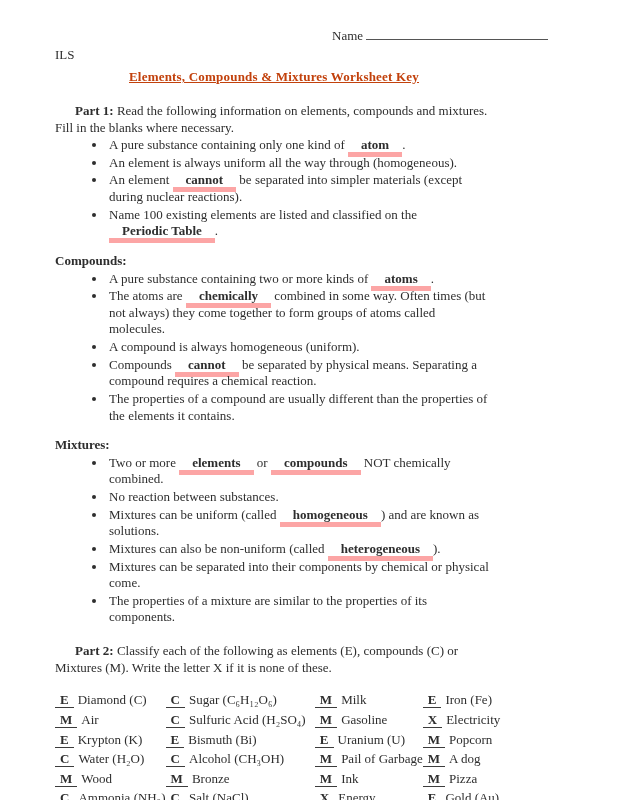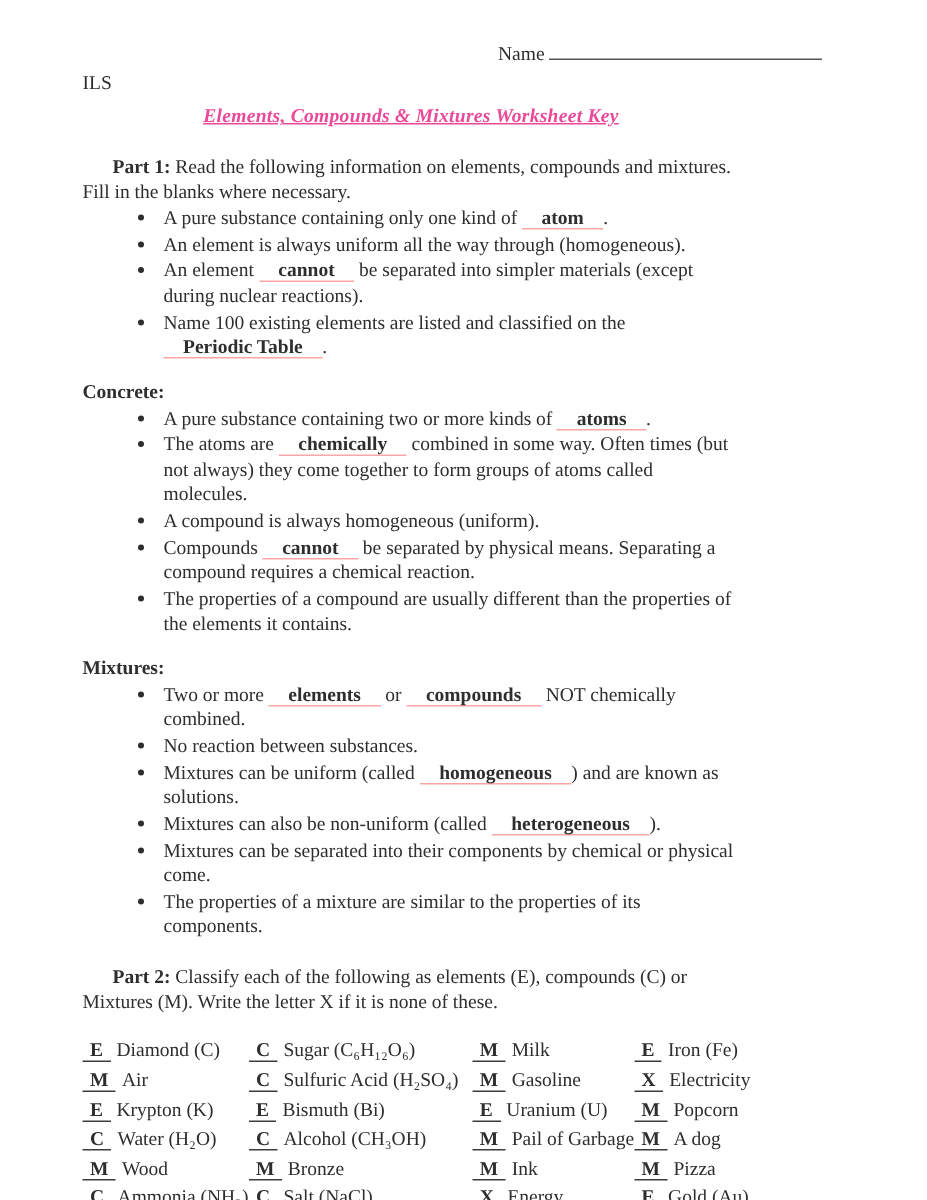--- a/index.html
+++ b/index.html
@@ -58,21 +58,21 @@
   ul.bullets {
     margin: 1px 0 0 0;
     padding-left: 52px;
   }
   ul.bullets li {
     padding-left: 2px;
     margin: 0 0 1px 0;
   }
   .blank {
     font-weight: bold;
-    border-bottom: 1px solid #fca5a5;
+    border-bottom: 5px solid #fca5a5;
     padding: 0 13px;
     white-space: nowrap;
   }
   .classify-table {
     margin-top: 16px;
     border-collapse: collapse;
     table-layout: fixed;
   }
   .classify-table td {
     padding: 0 0 3px 0;
@@ -95,35 +95,35 @@
 
 <div class="page">
 
   <div class="name-row">
     <span>Name </span>
     <span class="name-line"></span>
   </div>
 
   <div class="course-code">ILS </div>
 
-  <div class="doc-title" style="color: #ec4899; font-style: italic;">Elements, Compounds &amp; Mixtures Worksheet Key </div>
+  <div class="doc-title" style="color: #c2410c;">Elements, Compounds &amp; Mixtures Worksheet Key </div>
 
   <div class="part-intro">
     <span class="part-label">Part 1: </span>
     <span>Read the following information on elements, compounds and mixtures.  Fill in the blanks where necessary.</span>
   </div>
 
   <div id="part1-sections">
       <ul class="bullets">
         <li><span>A pure substance containing only one kind of </span><span class="blank">atom</span><span>.</span></li>
         <li><span>An element is always uniform all the way through (homogeneous).</span></li>
         <li><span>An element </span><span class="blank">cannot</span><span> be separated into simpler materials (except during nuclear reactions).</span></li>
         <li><span>Name 100 existing elements are listed and classified on the </span><span class="blank">Periodic Table</span><span>.</span></li>
       </ul>
-      <div class="section-heading">Concrete:</div>
+      <div class="section-heading">Compounds:</div>
       <ul class="bullets">
         <li><span>A pure substance containing two or more kinds of </span><span class="blank">atoms</span><span>.</span></li>
         <li><span>The atoms are </span><span class="blank">chemically</span><span> combined in some way.  Often times (but not always) they come together to form groups of atoms called molecules.</span></li>
         <li><span>A compound is always homogeneous (uniform).</span></li>
         <li><span>Compounds </span><span class="blank">cannot</span><span> be separated by physical means.  Separating a compound requires a chemical reaction.</span></li>
         <li><span>The properties of a compound are usually different than the properties of the elements it contains.</span></li>
       </ul>
       <div class="section-heading">Mixtures:</div>
       <ul class="bullets">
         <li><span>Two or more </span><span class="blank">elements</span><span> or </span><span class="blank">compounds</span><span> NOT chemically combined.</span></li>

